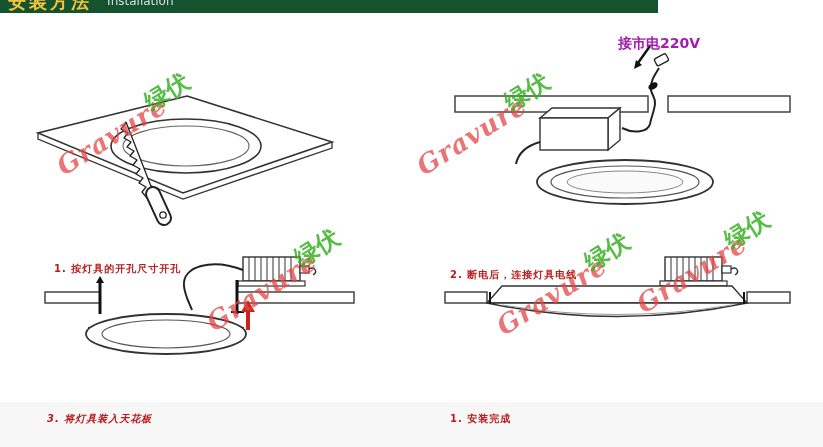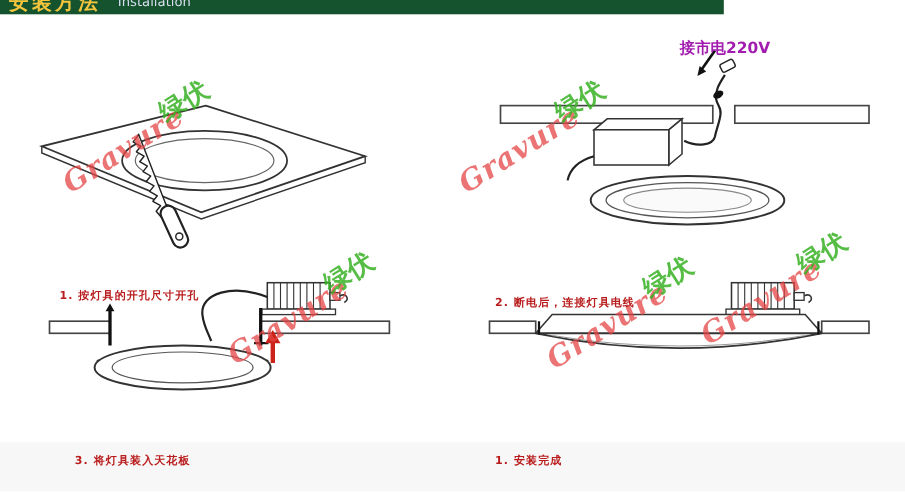--- a/index.html
+++ b/index.html
@@ -7,21 +7,21 @@
          font-family:"DejaVu Sans","Liberation Sans",sans-serif;}
   
   #topbar{position:absolute;left:0;top:0;width:658px;height:13px;background:#14532d;overflow:hidden;}
   #topbar .inner{position:absolute;left:8px;top:-10px;white-space:nowrap;}
   #topbar .cn{color:#f5c63d;font-weight:bold;font-size:18px;letter-spacing:3px;}
   #topbar .en{color:#d8deef;font-size:12px;margin-left:10px;position:relative;top:-3px;}
   
   .caption{position:absolute;color:#b91c1c;font-weight:bold;font-size:10px;letter-spacing:1px;white-space:nowrap;margin-top:44px;}
   #cap1{left:54px;top:218px;}
   #cap2{left:450px;top:224px;text-align:right;}
-  #cap3{left:68px;top:368px;}
+  #cap3{left:47px;top:368px;font-style:italic;}
   #cap4{left:450px;top:368px;}
   .mains-label{position:absolute;left:618px;top:35px;font-weight:bold;font-size:14px;color:#a21caf;white-space:nowrap;}
   
   .wm{position:absolute;transform:rotate(-32deg);transform-origin:center;white-space:nowrap;pointer-events:none;}
   .wm .en{font-family:"DejaVu Serif","Liberation Serif",serif;font-style:italic;font-weight:bold;
           font-size:26px;color:rgba(228,68,68,0.75);letter-spacing:1px;}
   .wm .cn{font-size:24px;font-weight:bold;color:rgba(55,176,35,0.85);
           margin-left:-16px;position:relative;top:-9px;}
   #wm1{left:48px;top:112px;}
   #wm2{left:408px;top:112px;}

